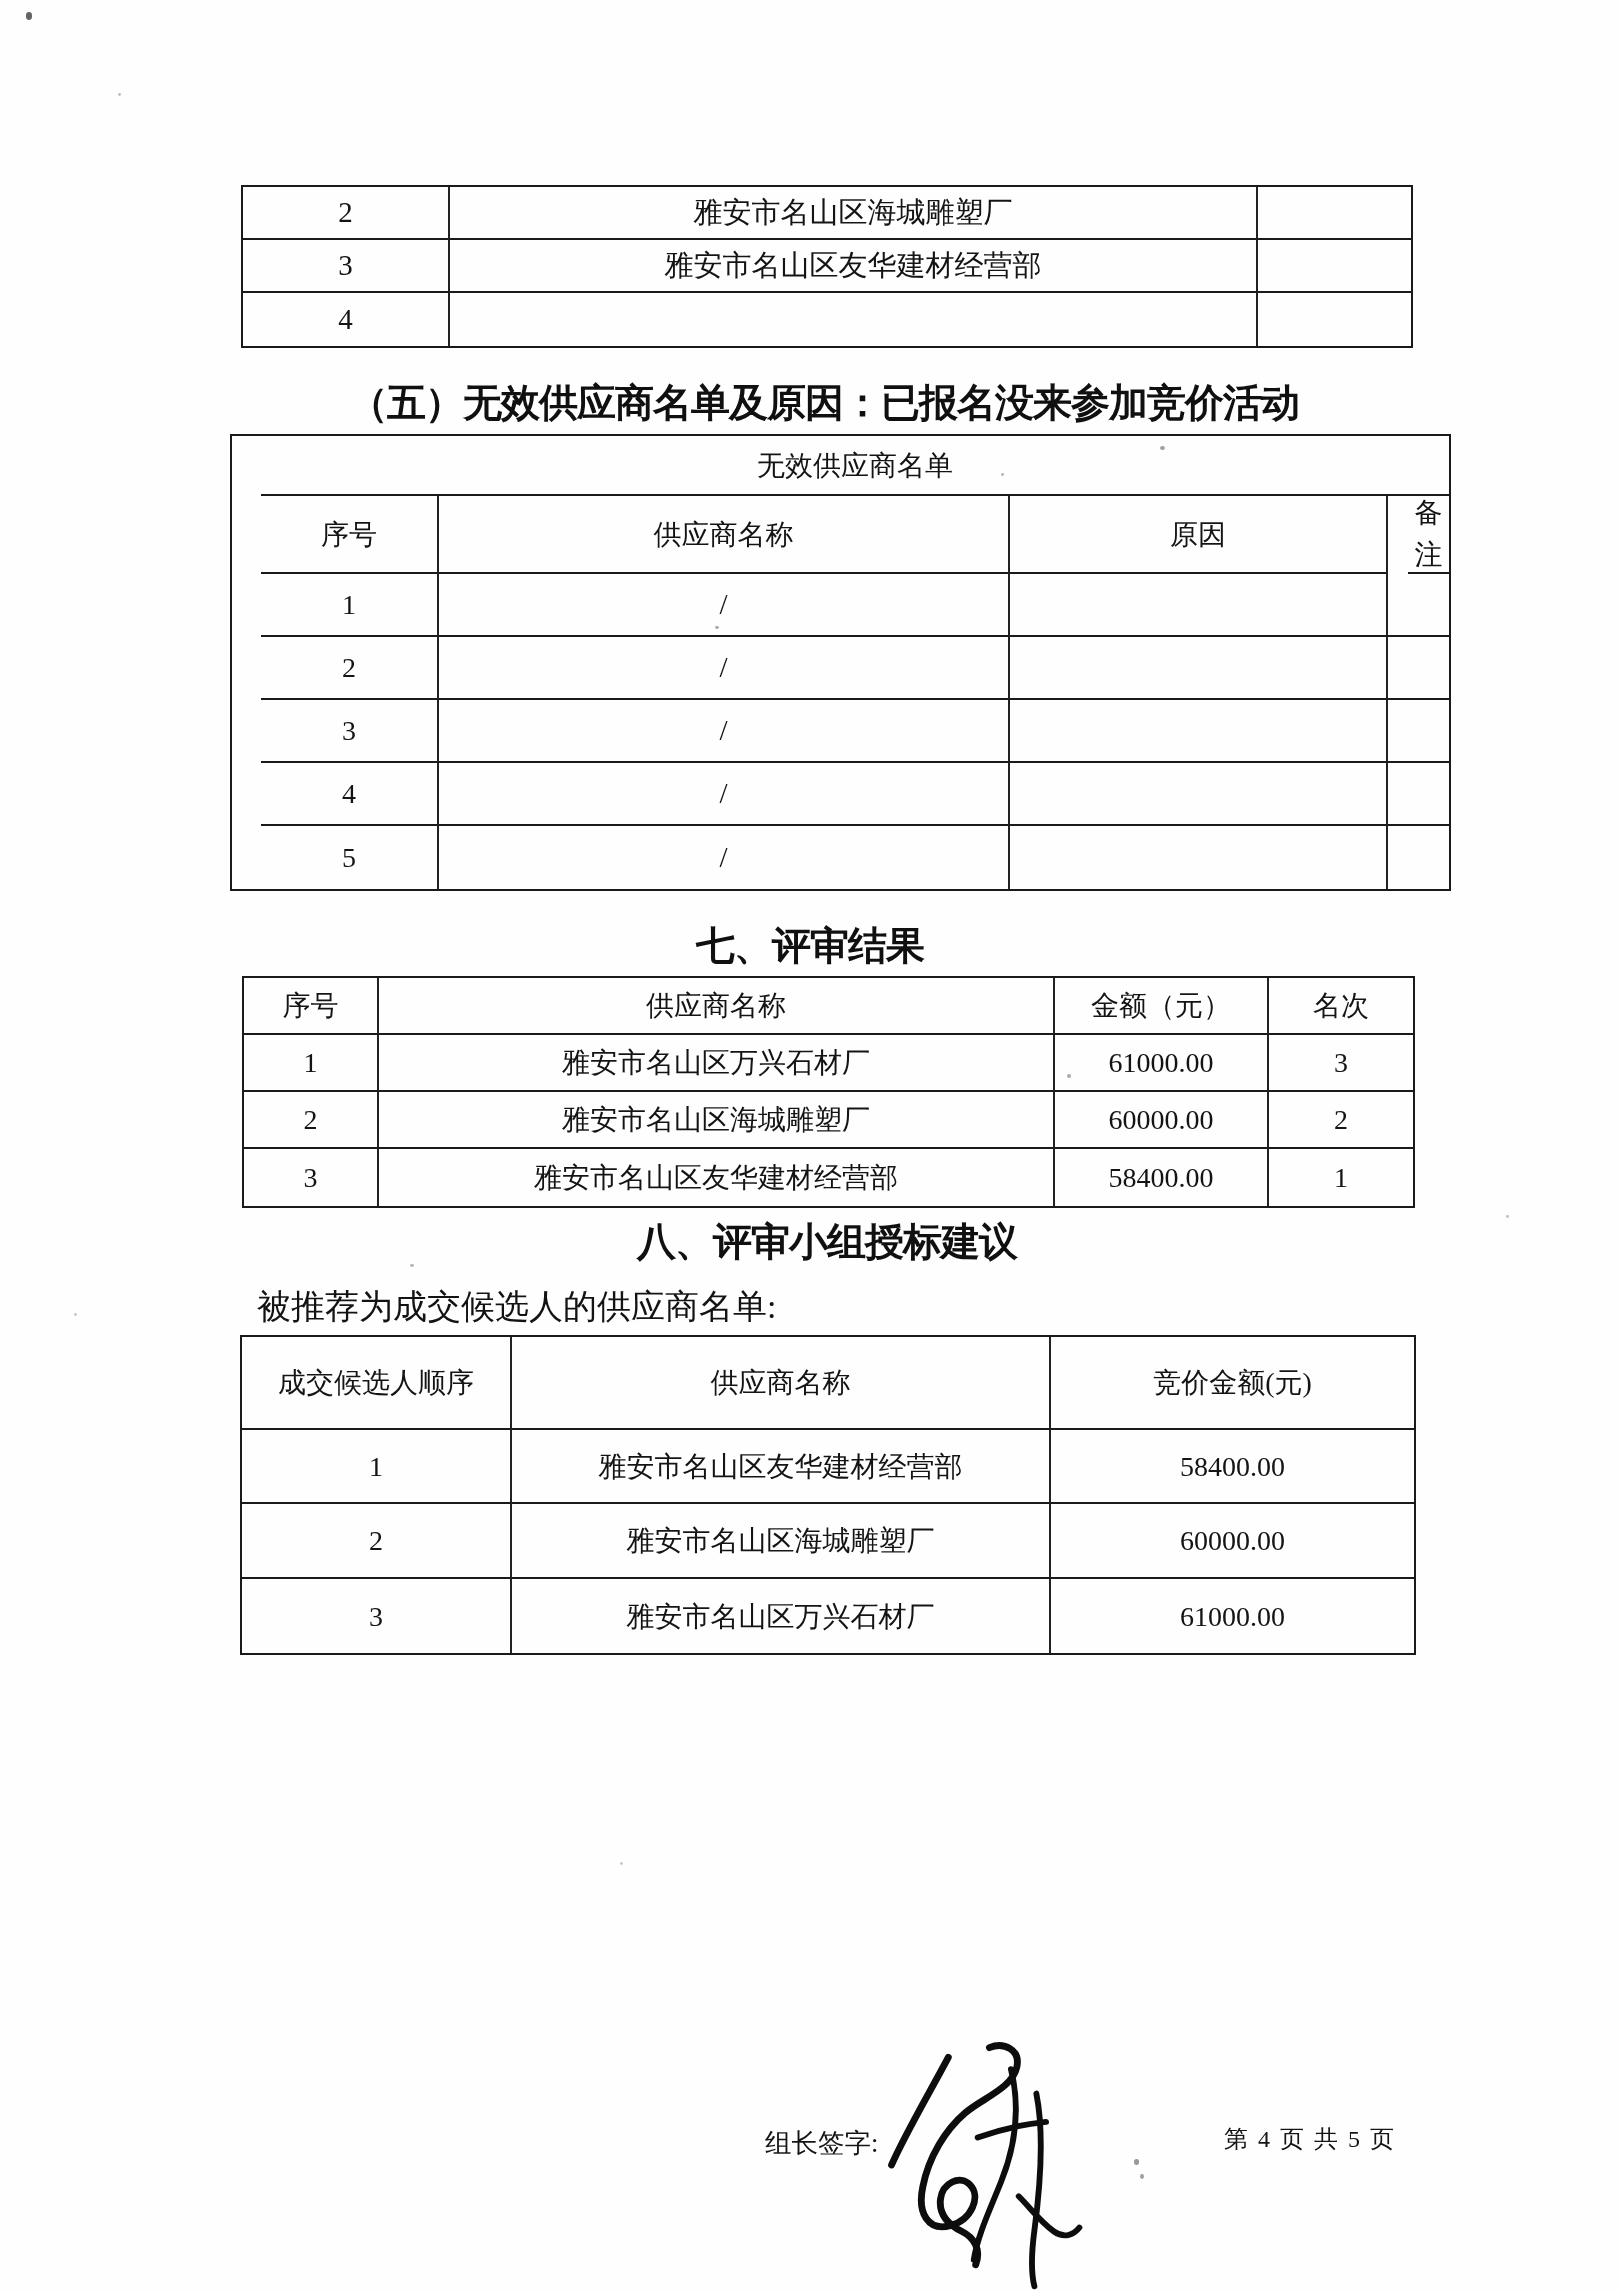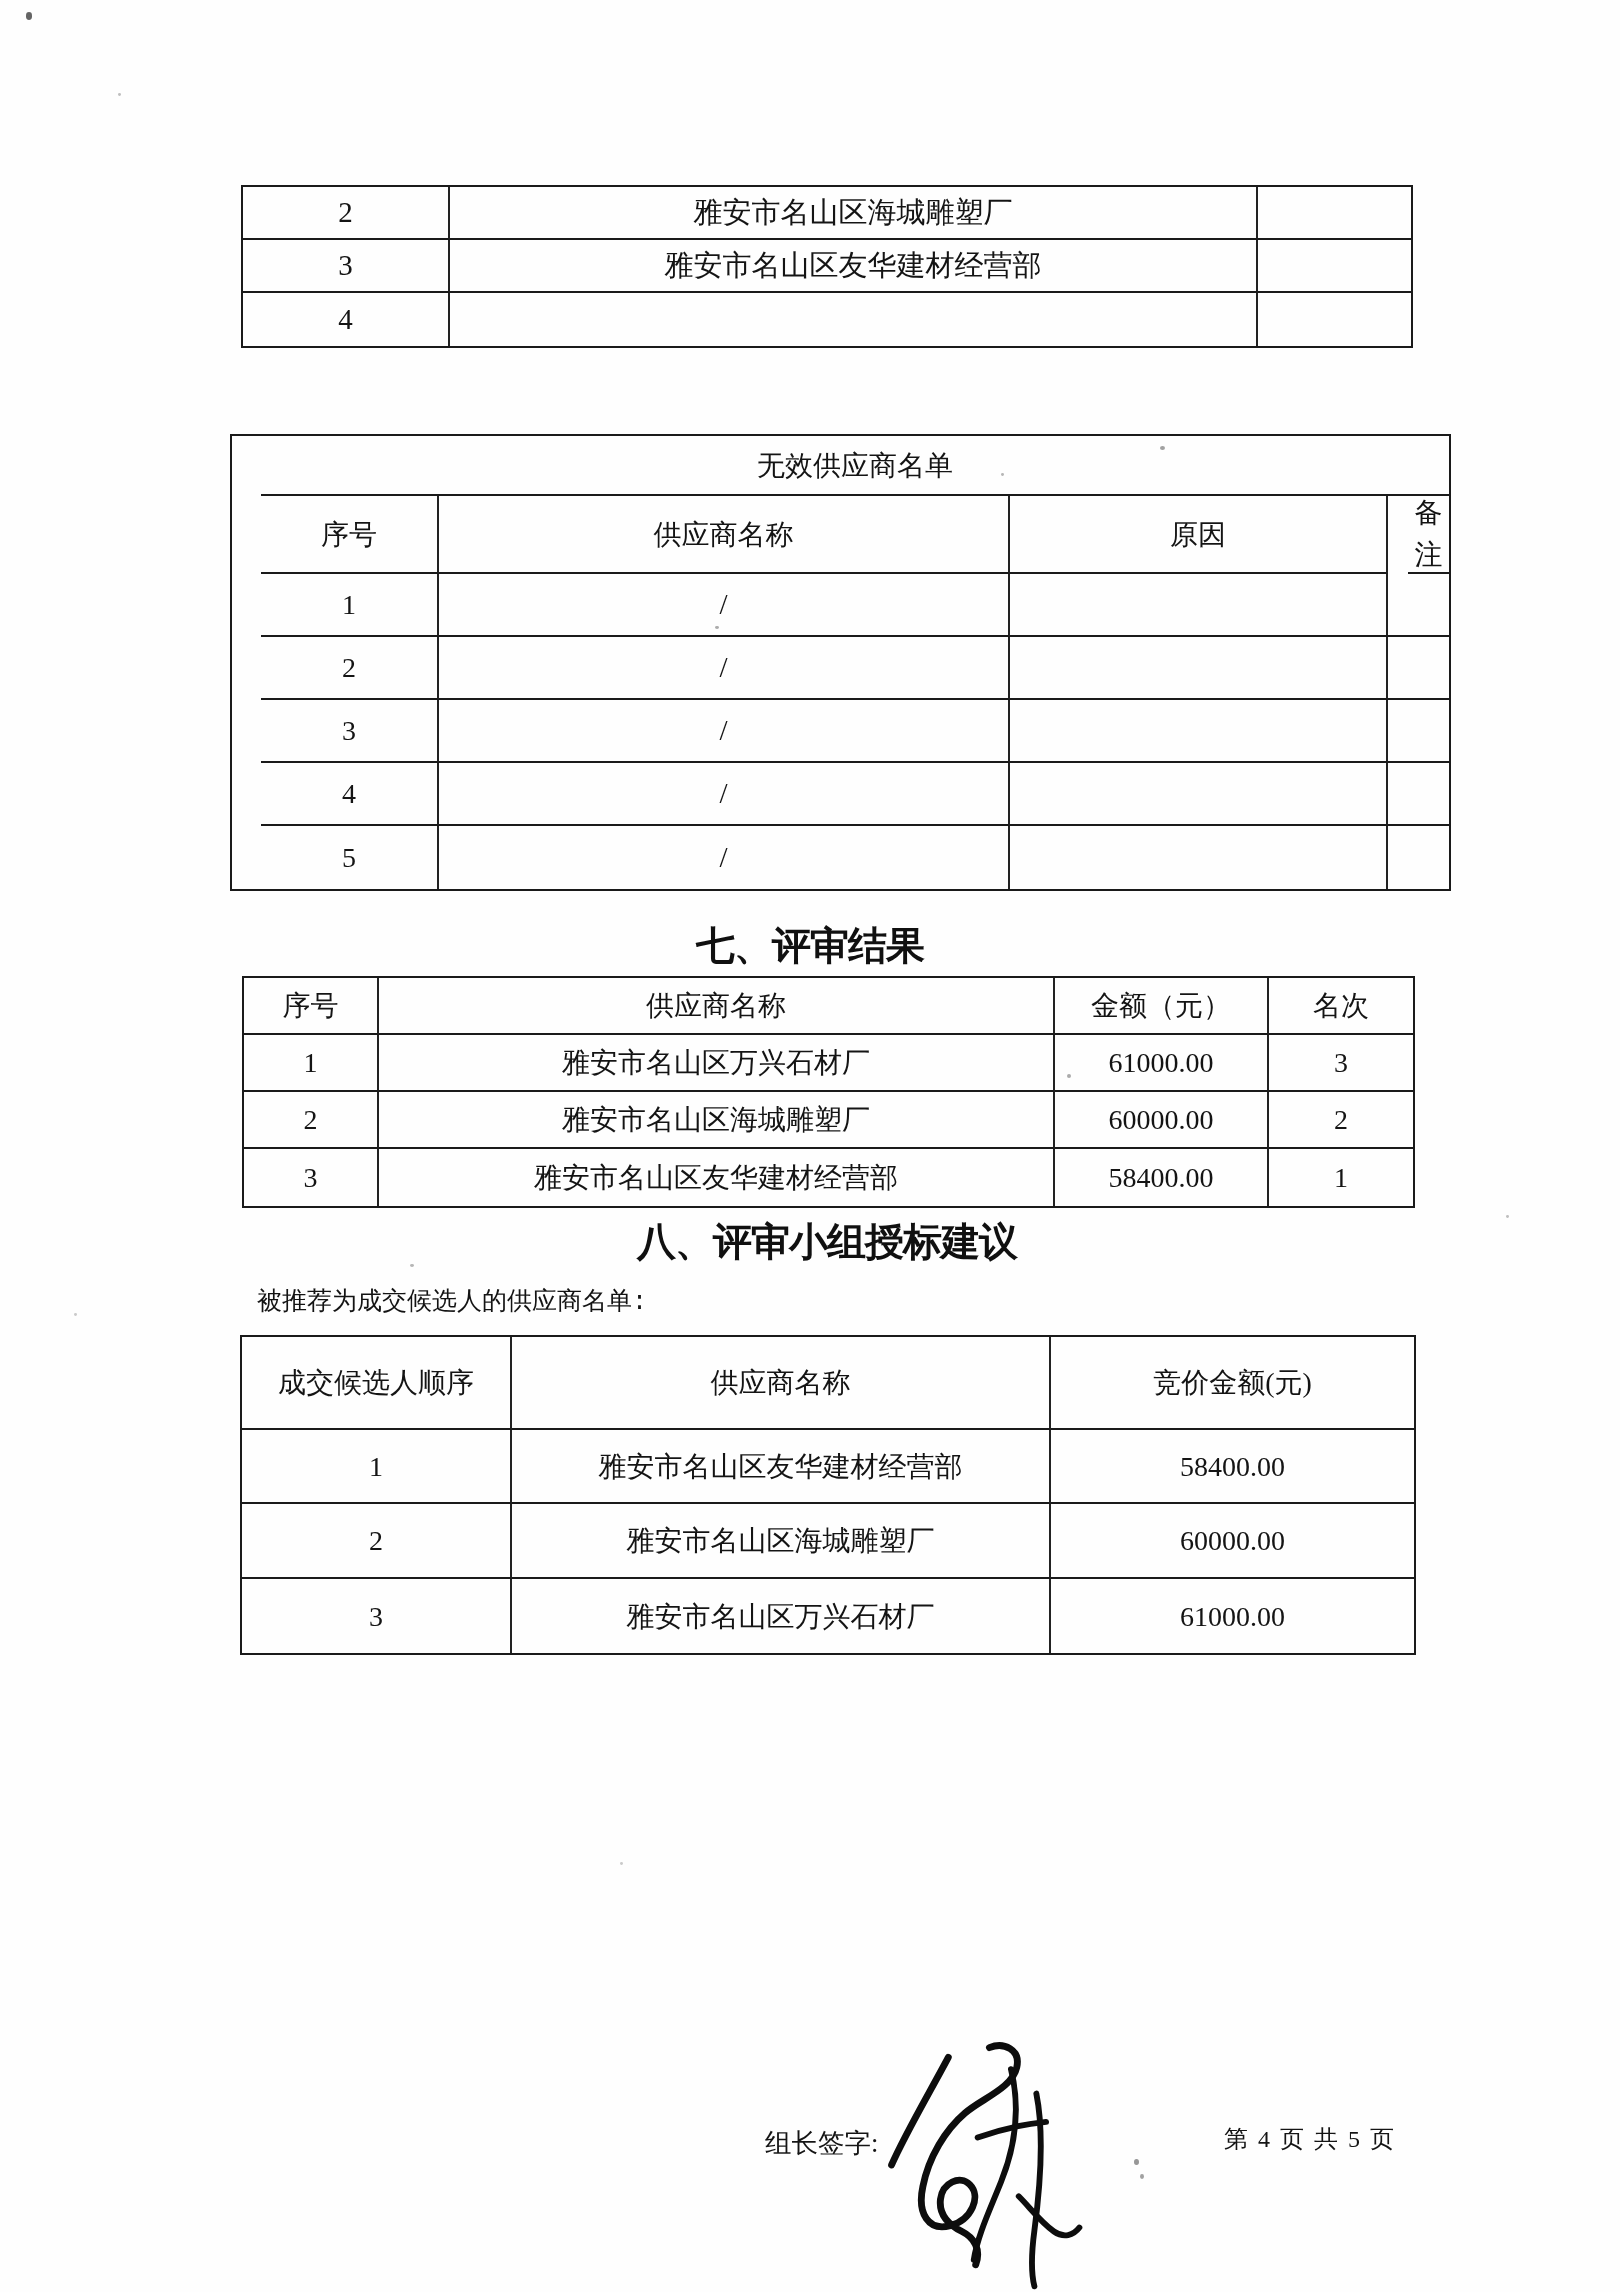--- a/index.html
+++ b/index.html
@@ -46,21 +46,21 @@
     font-weight:bold;
     white-space:nowrap;
     letter-spacing:-1px;
     color:#101010;
   }
   .h5x{left:349px;top:376px;}
   .h7x{left:696px;top:919px;}
   .h8x{left:637px;top:1215px;}
   .intro{
     position:absolute;left:257px;top:1284px;
-    font-size:25px;white-space:nowrap;color:#131313;font-family:Liberation Mono, monospace;
+    font-size:34px;white-space:nowrap;color:#131313;
   }
   .footer-label{
     position:absolute;left:765px;top:2125px;
     font-size:26.5px;white-space:nowrap;
   }
   .page-label{
     position:absolute;left:1208px;top:2123px;
     font-size:24px;letter-spacing:2px;white-space:nowrap;margin-left:16px;
   }
   .sig{
@@ -82,20 +82,21 @@
 
     <div class="c">3</div>
     <div class="c">雅安市名山区友华建材经营部</div>
     <div class="c lc"></div>
 
     <div class="c lr">4</div>
     <div class="c lr"></div>
     <div class="c lc lr"></div>
   </div>
 
+  <div class="heading h5x">（五）无效供应商名单及原因：已报名没来参加竞价活动</div>
 
   <div class="tbl t2">
     <div class="c span-all lc">无效供应商名单</div>
 
     <div class="c">序号</div>
     <div class="c">供应商名称</div>
     <div class="c">原因</div>
     <div class="c lc note-v">备注</div>
 
     <div class="c">1</div>

